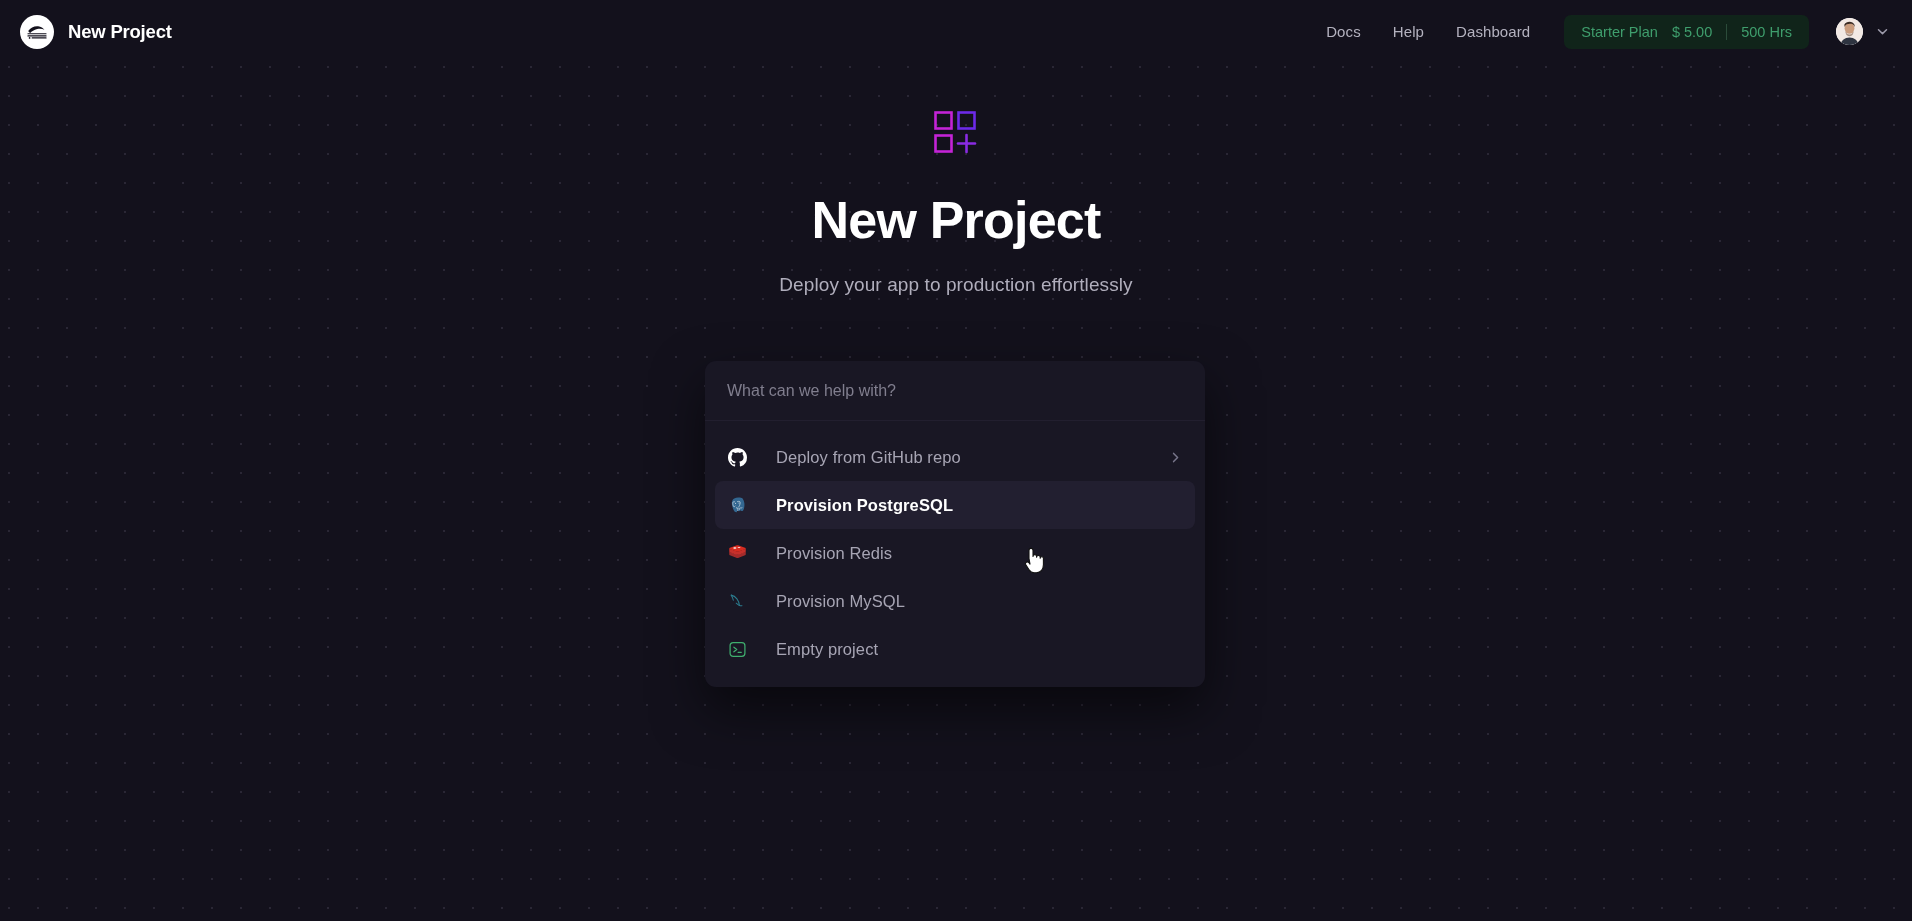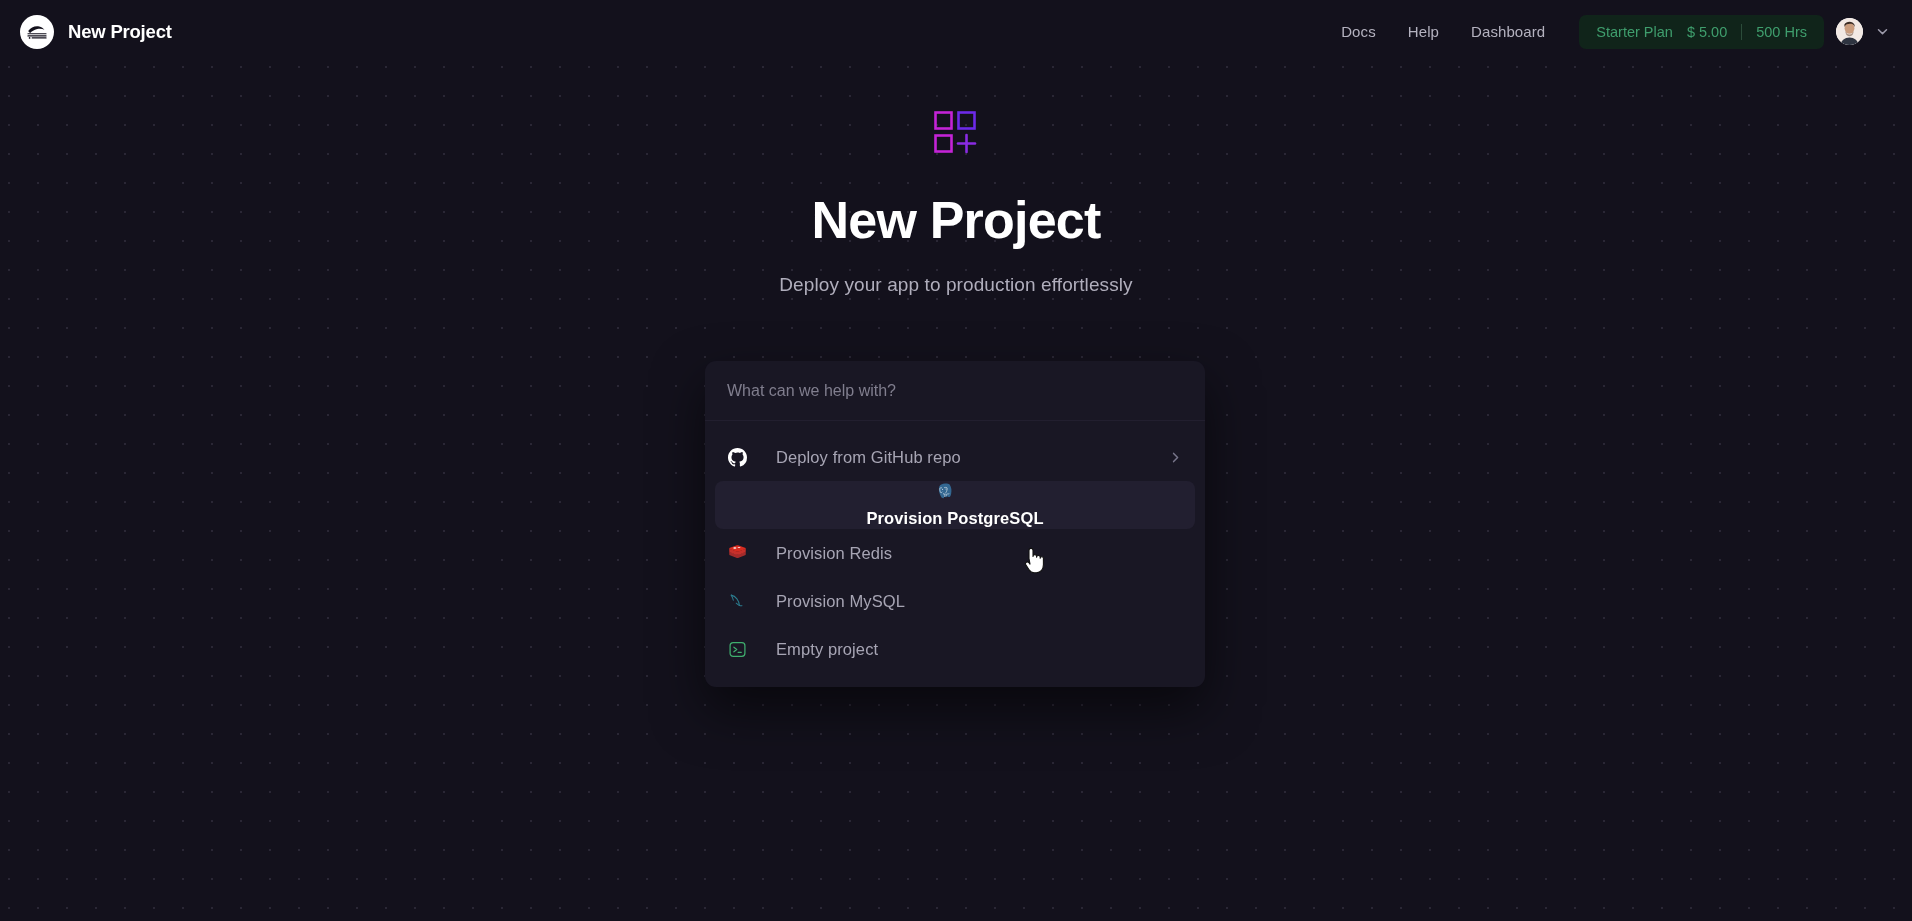--- a/index.html
+++ b/index.html
@@ -55,21 +55,21 @@
     font-size:15px; color:#b4b2bf; text-decoration:none;
     letter-spacing:0.1px; white-space:nowrap;
   }
 
   
   #plan-badge {
     display:flex; align-items:center;
     height:34px; padding:0 17px;
     border-radius:7px;
     background:#10241a;
-    gap:14px; margin-right:12px;
+    gap:14px; margin-right:27px;
   }
   .plan-text { font-size:14.5px; color:#3f9e6d; white-space:nowrap; }
   .plan-divider { width:1px; height:16px; background:#2b4c3a; }
 
   
   #account { display:flex; align-items:center; gap:12px; }
   .avatar {
     width:27px; height:27px; border-radius:50%;
     background:#ffffff; overflow:hidden; flex:none;
     display:flex; align-items:flex-end; justify-content:center;
@@ -127,21 +127,21 @@
     width:20px; height:20px; flex:none;
     display:flex; align-items:center; justify-content:center;
     margin-right:21px;
   }
   .item .label {
     font-size:16.5px; color:#a7a5b4;
     letter-spacing:0.1px; white-space:nowrap;
   }
   .item .chev { margin-left:auto; color:#77758a; display:flex; }
 
-  .item.selected { background:#221f30;flex-direction:column; }
+  .item.selected { background:#221f30; }
   .item.selected .label { color:#ffffff; font-weight:bold; }
 
   
   #cursor {
     position:absolute; left:1022px; top:545px;
     z-index:40; pointer-events:none;
   }
 </style>
 </head>
 <body>

